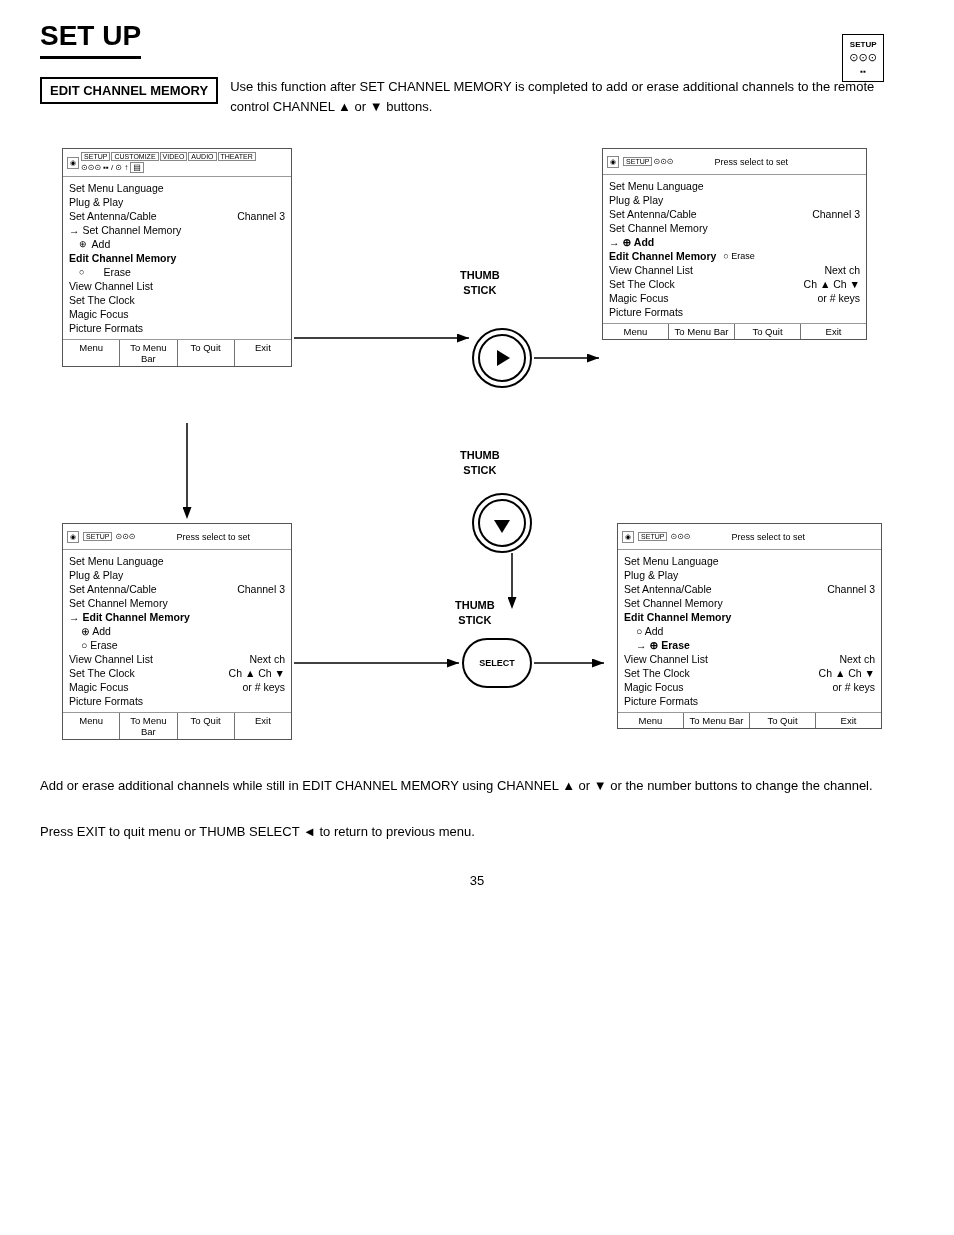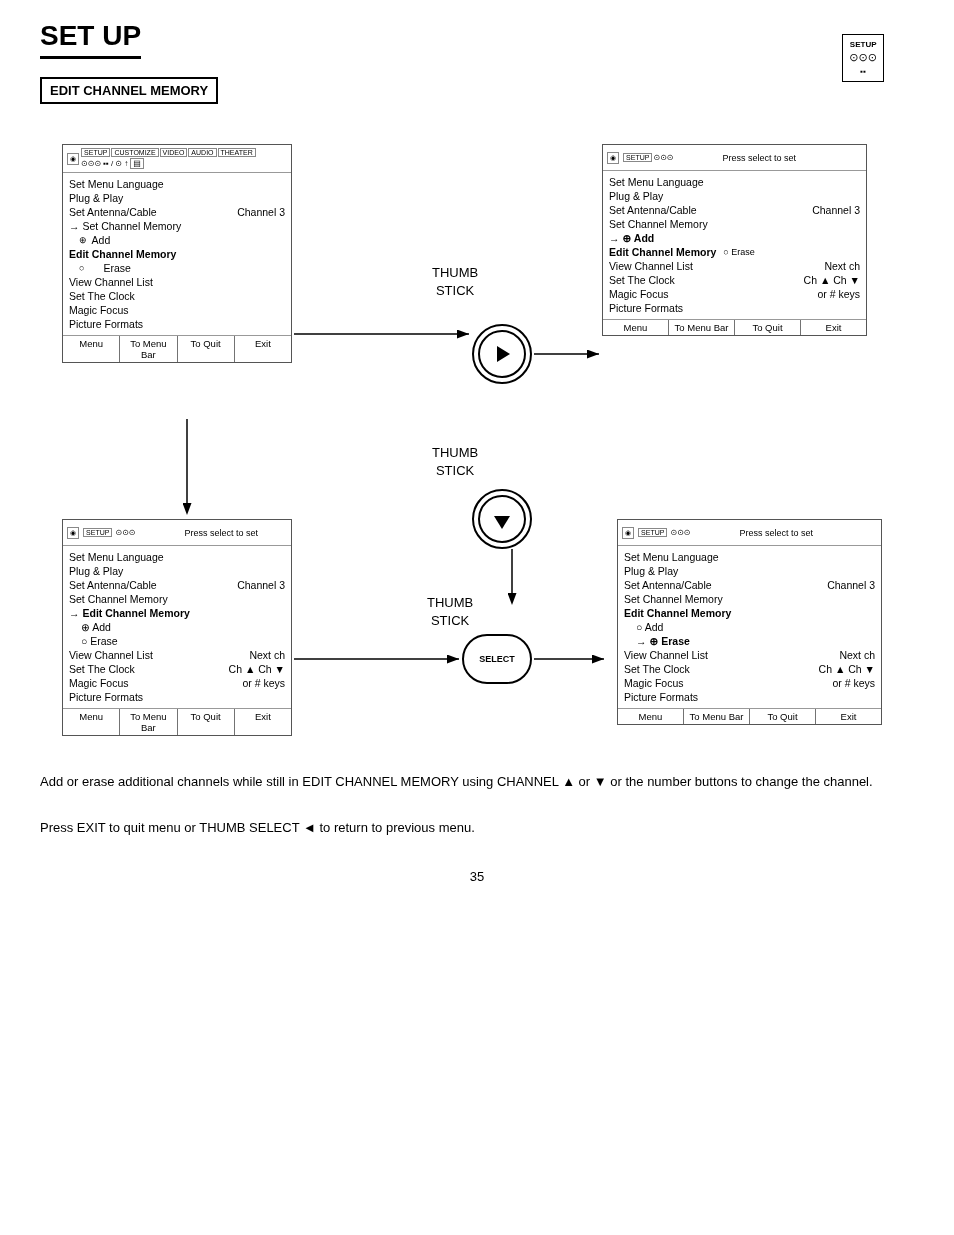--- a/index.html
+++ b/index.html
@@ -79,21 +79,21 @@
       display: flex;
       align-items: center;
       border-bottom: 1px solid #999;
       padding: 3px 4px;
       gap: 4px;
       min-height: 26px;
     }
 
     .menu-screen .menu-header .header-right-text {
       font-size: 9px;
-      margin-left: 12px;
+      margin-left: 4px;
       padding-left: 33px;
     }
 
     .menu-screen .menu-items {
       padding: 4px 6px;
     }
 
     .menu-screen .menu-items .item-row {
       padding: 1px 0;
       display: flex;
@@ -127,24 +127,25 @@
       border-right: 1px solid #737373;
     }
 
     .menu-screen .menu-footer span:last-child {
       border-right: none;
     }
 
     
     .thumb-stick-label {
       position: absolute;
-      font-size: 13px;
-      font-weight: normal;
+      font-size: 11px;
+      font-weight: bold;
       text-align: center;
       line-height: 1.4;
+      margin-left: 28px;
     }
 
     .thumb-circle {
       position: absolute;
       border: 2px solid #000;
       border-radius: 50%;
       display: flex;
       align-items: center;
       justify-content: center;
       font-size: 9px;
@@ -178,20 +179,21 @@
     <div style="font-size:11px;">⊙⊙⊙</div>
     <div style="font-size:8px;">▪▪</div>
   </div>
 </div>
 
 
 <div class="intro-section">
   <div>
     <span class="ecm-label">EDIT CHANNEL MEMORY</span>
   </div>
+  <div class="intro-text">Use this function after SET CHANNEL MEMORY is completed to add or erase additional channels to the remote control CHANNEL ▲ or ▼ buttons.</div>
 </div>
 
 
 <div class="diagram-area">
 
   <div class="menu-screen" style="left:20px; top:10px;">
     <div class="menu-header">
       <div style="display:flex;align-items:center;gap:2px;">
         <div style="font-size:7px;border:1px solid #888;padding:1px 2px;">◉</div>
         <div style="display:flex;gap:1px;flex-direction:column;">

